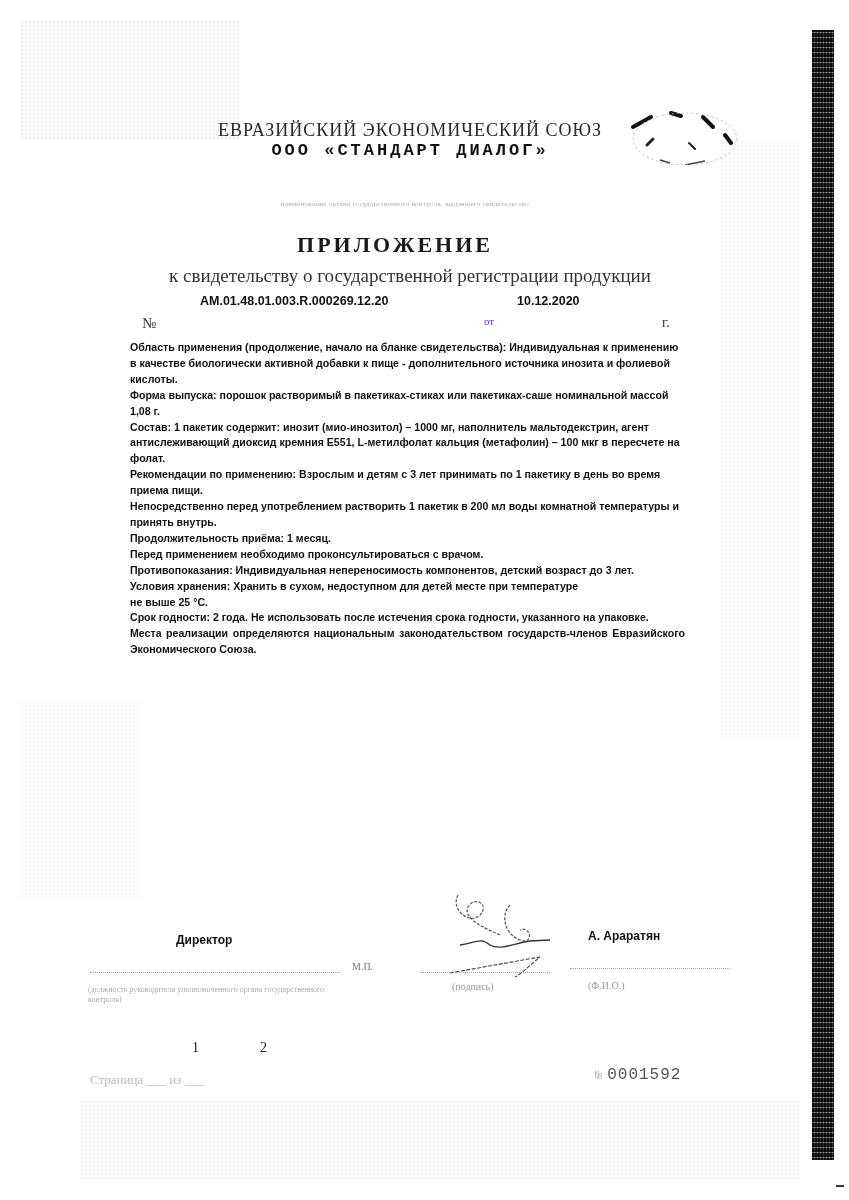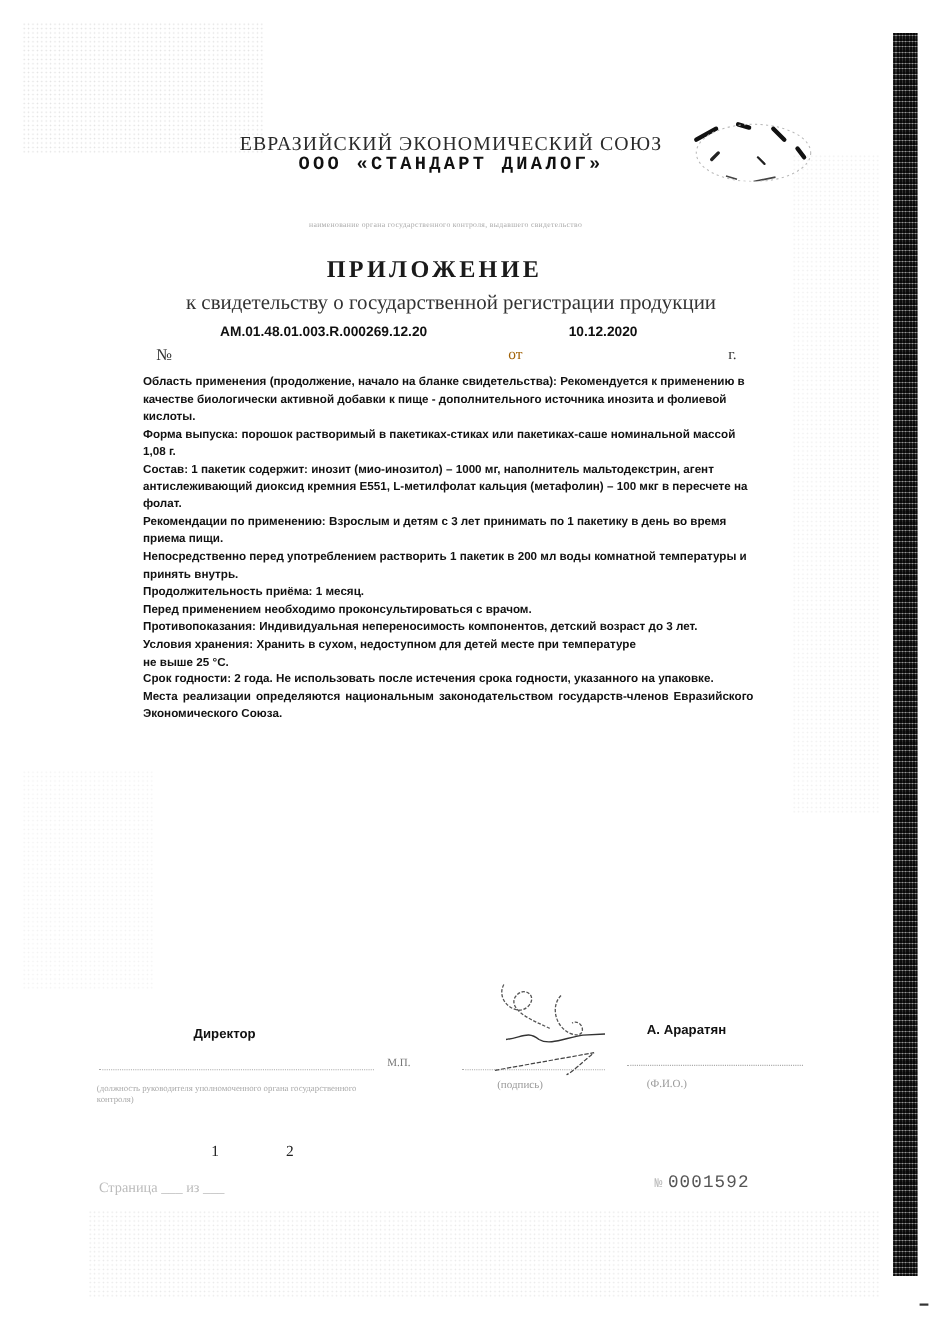--- a/index.html
+++ b/index.html
@@ -45,22 +45,22 @@
   }
   .reg-date {
     position:absolute; left:517px; top:294px;
     font-family:"Liberation Sans", sans-serif; font-weight:bold; font-size:12.5px;
   }
   .num-sign {
     position:absolute; left:142px; top:315px;
     font-family:"Liberation Serif", serif; font-size:15px; color:#333;
   }
   .ot-label {
-    position:absolute; left:462px; top:315px;
-    font-family:"Liberation Serif", serif; font-size:14px; color:#a16207;
+    position:absolute; left:484px; top:315px;
+    font-family:"Liberation Serif", serif; font-size:11px; color:#6d28d9;
   }
   .g-label {
     position:absolute; left:662px; top:315px;
     font-family:"Liberation Serif", serif; font-size:14px; color:#333;
   }
   .body-text {
     position:absolute; left:130px; top:340px; width:555px;
     font-family:"Liberation Sans", sans-serif; font-weight:bold;
     font-size:10.6px; line-height:15.9px; color:#111;
   }
@@ -142,21 +142,21 @@
 <div class="annex-title">ПРИЛОЖЕНИЕ</div>
 <div class="annex-sub">к свидетельству о государственной регистрации продукции</div>
 
 <div class="reg-number">АМ.01.48.01.003.R.000269.12.20</div>
 <div class="reg-date">10.12.2020</div>
 <div class="num-sign">№</div>
 <div class="ot-label">от</div>
 <div class="g-label">г.</div>
 
 <div class="body-text">
-  <p>Область применения (продолжение, начало на бланке свидетельства): Рекомендуется к применению в качестве биологически активной добавки к пище - дополнительного источника инозита и фолиевой кислоты.</p>
+  <p>Область применения (продолжение, начало на бланке свидетельства): Индивидуальная к применению в качестве биологически активной добавки к пище - дополнительного источника инозита и фолиевой кислоты.</p>
   <p>Форма выпуска: порошок растворимый в пакетиках-стиках или пакетиках-саше номинальной массой 1,08 г.</p>
   <p>Состав: 1 пакетик содержит: инозит (мио-инозитол) – 1000 мг, наполнитель мальтодекстрин, агент антислеживающий диоксид кремния Е551, L-метилфолат кальция (метафолин) – 100 мкг в пересчете на фолат.</p>
   <p>Рекомендации по применению: Взрослым и детям с 3 лет принимать по 1 пакетику в день во время приема пищи.</p>
   <p>Непосредственно перед употреблением растворить 1 пакетик в 200 мл воды комнатной температуры и принять внутрь.</p>
   <p>Продолжительность приёма: 1 месяц.</p>
   <p>Перед применением необходимо проконсультироваться с врачом.</p>
   <p>Противопоказания: Индивидуальная непереносимость компонентов, детский возраст до 3 лет.</p>
   <p>Условия хранения: Хранить в сухом, недоступном для детей месте при температуре</p>
   <p>не выше 25 °С.</p>
   <p class="justify">Срок годности: 2 года. Не использовать после истечения срока годности, указанного на упаковке.</p>

